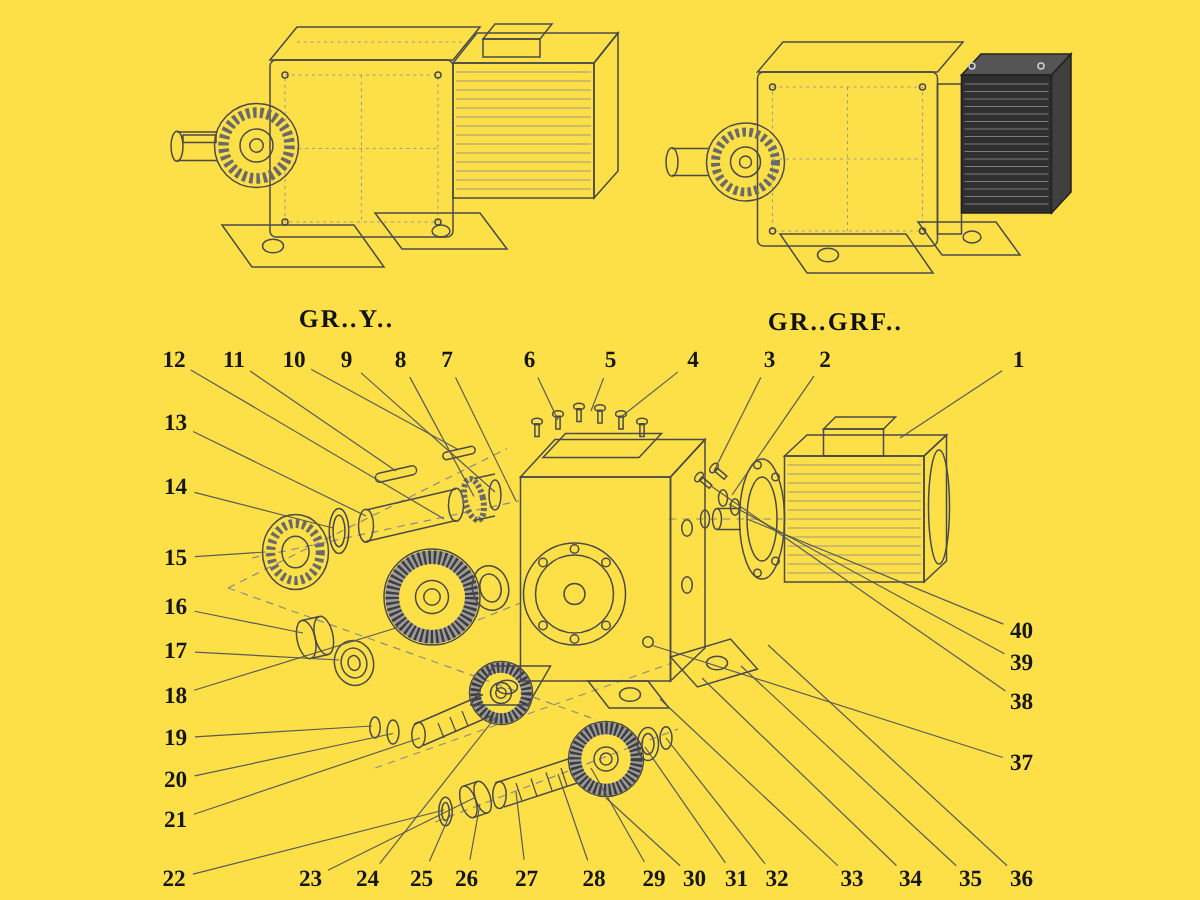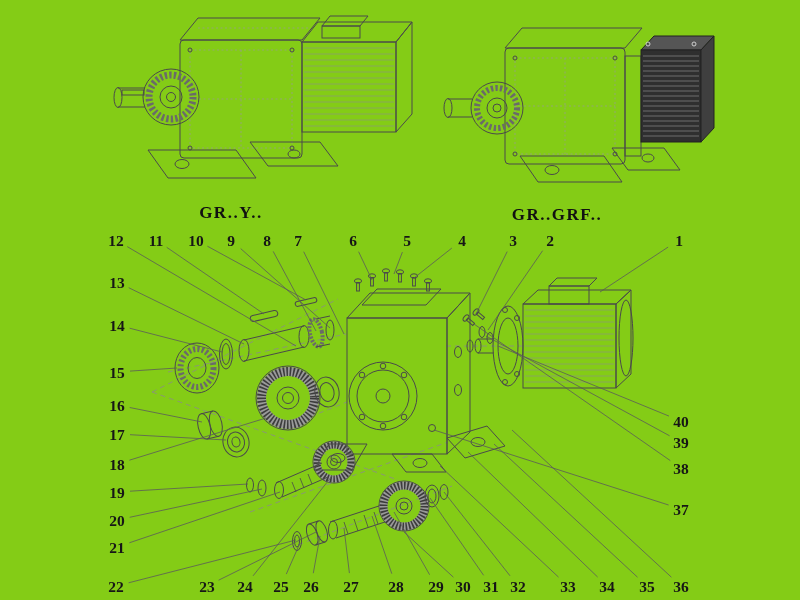--- a/index.html
+++ b/index.html
@@ -1,16 +1,16 @@
 <!DOCTYPE html>
 <html><head>
 <meta charset="utf-8">
 <style>
   html,body{margin:0;padding:0;background:#ffffff;}
-  .frame{position:relative;width:800px;height:600px;background:#84cc16;overflow:hidden;
+  .frame{position:relative;width:800px;height:600px;background:#fde047;overflow:hidden;
          font-family:"Liberation Serif", serif;}
   svg text{font-family:"Liberation Serif", serif;}
   .variant-label{font-size:17px;font-weight:700;fill:#111;letter-spacing:1.5px;text-anchor:middle;}
   .callout{font-size:15.5px;font-weight:700;fill:#161616;text-anchor:middle;dominant-baseline:central;}
   .leader{stroke:#5a5a5a;stroke-width:0.8;fill:none;}
 </style>
 </head>
 <body>
 
 <div class="frame">

